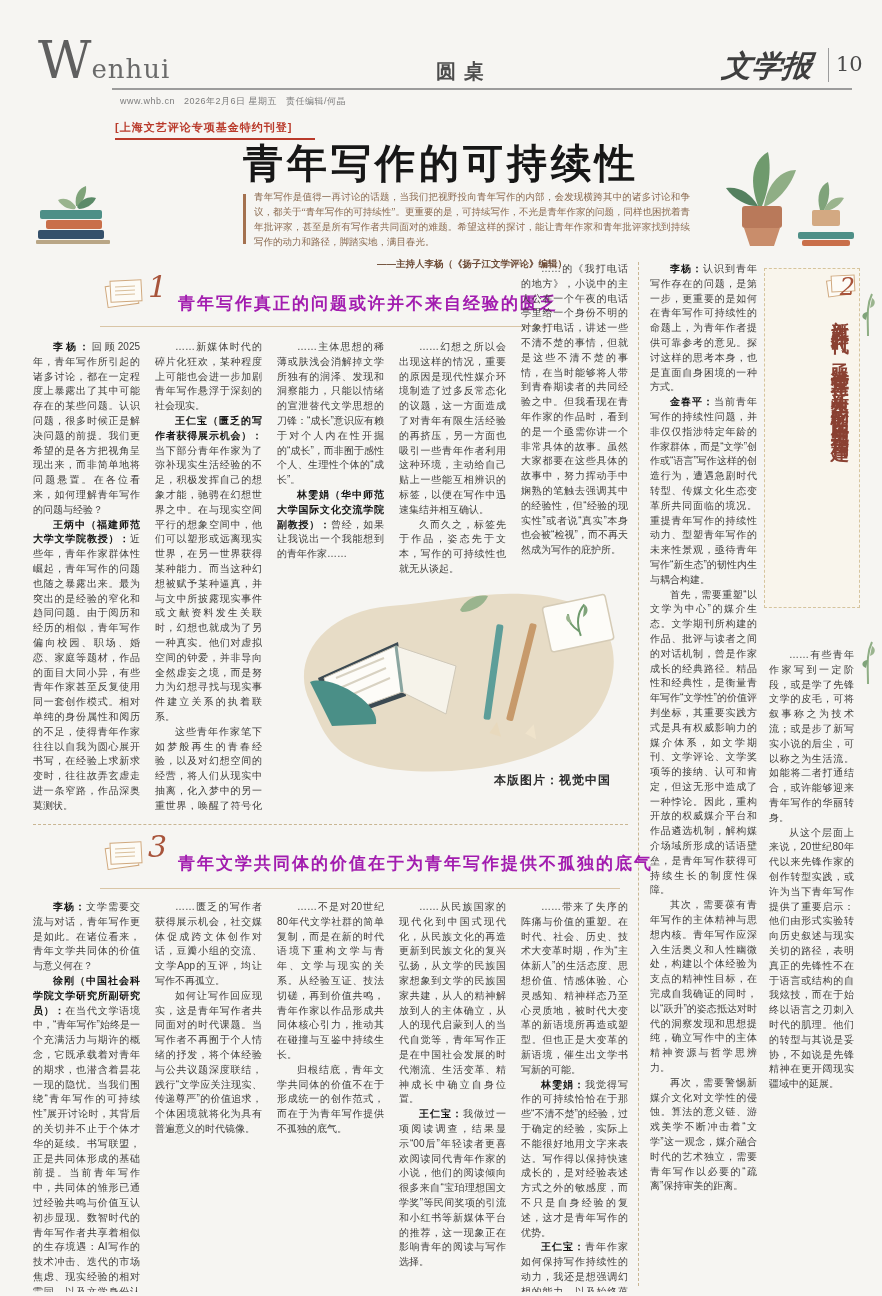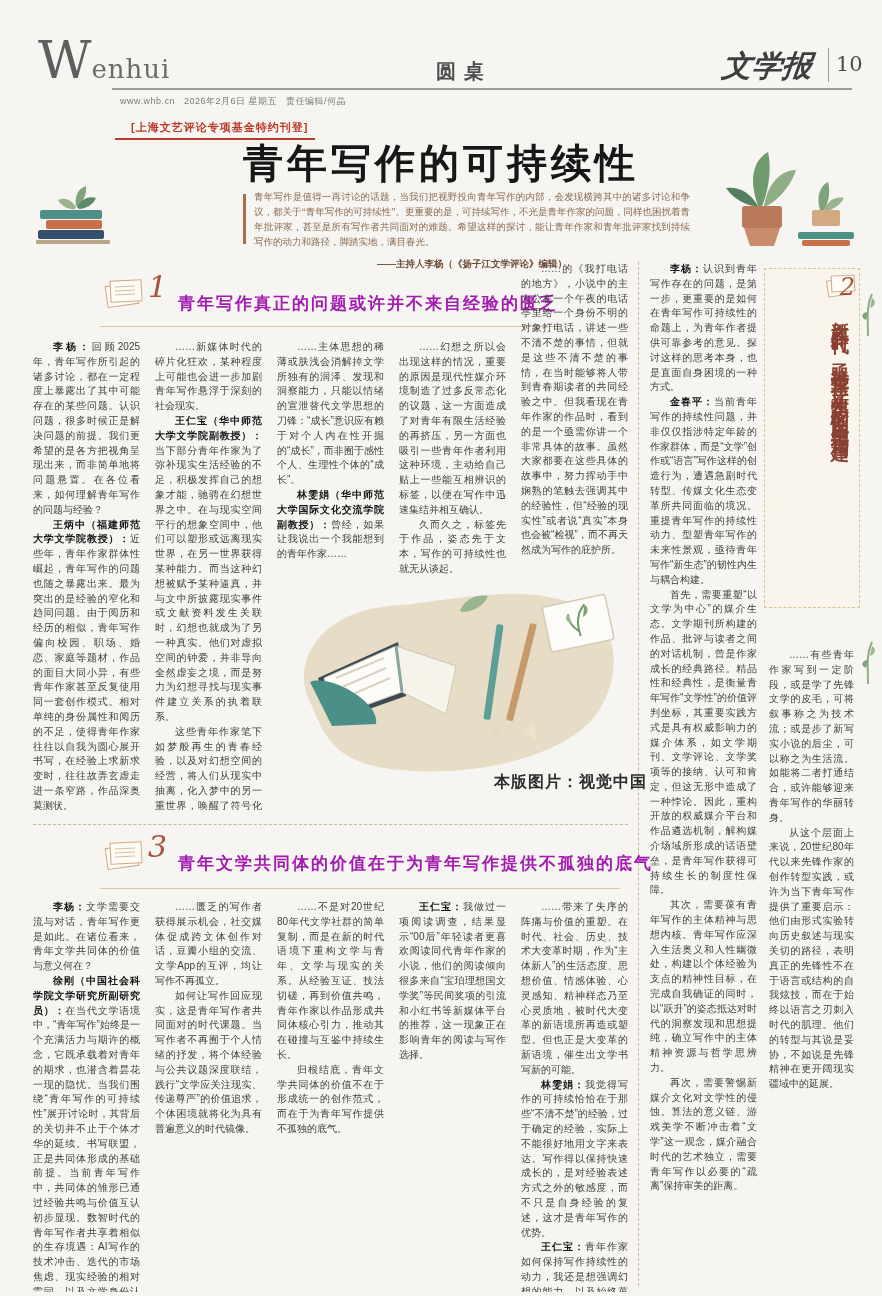--- a/index.html
+++ b/index.html
@@ -9,21 +9,21 @@
   
   .logo-w{font-family:"DejaVu Serif",serif;font-size:52px;color:#5f5f5f;line-height:1;}
   .logo-rest{font-family:"DejaVu Serif",serif;font-size:26px;color:#6a6a6a;letter-spacing:1px;}
   .hdr-info{font-size:9px;color:#7c7c7c;letter-spacing:.5px;}
   .hdr-line{background:#9c9c9c;height:2px;}
   .roundtable{font-size:20px;color:#4c4c4c;letter-spacing:8px;font-weight:bold;}
   .masthead{font-family:"DejaVu Serif",serif;font-style:italic;font-weight:bold;font-size:30px;color:#3e3e3e;transform:skewX(-6deg);}
   .pageno{font-family:"DejaVu Serif",serif;font-size:21px;color:#4a4a4a;}
   .vline{width:1px;background:#9c9c9c;}
   
-  .red-label{font-size:11px;font-weight:bold;color:#b93a2b;letter-spacing:1px;margin-left:16px;}
+  .red-label{font-size:11px;font-weight:bold;color:#b93a2b;letter-spacing:1px;}
   .red-bar{height:2px;background:#b93a2b;margin-top:3px;}
   .main-title{font-size:40px;font-weight:900;color:#171717;letter-spacing:4px;text-align:center;}
   .intro{font-size:9.5px;line-height:15px;color:#8a6a50;text-align:justify;font-family:"Liberation Serif",serif;}
   .intro-bar{width:3px;background:#a4714f;}
   .byline{font-size:9.5px;font-weight:bold;color:#6d4b36;text-align:center;margin-top:8px;}
   
   .sec-head{font-size:17px;font-weight:bold;color:#a21caf;letter-spacing:2px;}
   .sec-rule{height:1px;background:#d9c5a6;}
   .sheet{position:relative;width:40px;height:32px;}
   .sheet i{position:absolute;display:block;background:#fdfbf6;border:1px solid #cfa87e;}
@@ -34,21 +34,21 @@
   
   .col{position:absolute;overflow:hidden;font-size:10px;line-height:14.8px;text-align:justify;}
   .para{margin:0;text-indent:2em;}
   .spk{color:#161616;}
   .dash-v{position:absolute;border-left:1px dashed #c9b693;width:0;}
   .dash-h{position:absolute;border-top:1px dashed #c9b693;height:0;}
   
   .side-box{position:absolute;background:#f9f5ec;border:1px dashed #d6c49d;}
   .vert-title{writing-mode:vertical-rl;font-size:18px;font-weight:bold;color:#8a4132;letter-spacing:4px;line-height:26px;}
   
-  .caption{font-size:16px;font-weight:bold;color:#2d2d2d;letter-spacing:1px;}
+  .caption{font-size:12px;font-weight:bold;color:#2d2d2d;letter-spacing:1px;}
 </style>
 </head>
 <body>
 
 <div id="page">
 
   <div class="abs" style="left:38px;top:34px;">
     <span class="logo-w">W</span><span class="logo-rest">enhui</span>
   </div>
   <div class="abs hdr-line" style="left:112px;top:88px;width:740px;"></div>
@@ -124,21 +124,21 @@
   <div class="abs sec-rule" style="left:100px;top:326px;width:460px;"></div>
 
   <div class="col" style="left:33px;top:340px;width:107px;height:470px;">
 
   <p class="para"><b class="spk">李杨：</b><span>回顾2025年，青年写作所引起的诸多讨论，都在一定程度上暴露出了其中可能存在的某些问题。认识问题，很多时候正是解决问题的前提。我们更希望的是各方把视角呈现出来，而非简单地将问题悬置。在各位看来，如何理解青年写作的问题与经验？</span></p>
       <p class="para"><b class="spk">王炳中（福建师范大学文学院教授）：</b><span>近些年，青年作家群体性崛起，青年写作的问题也随之暴露出来。最为突出的是经验的窄化和趋同问题。由于阅历和经历的相似，青年写作偏向校园、职场、婚恋、家庭等题材，作品的面目大同小异，有些青年作家甚至反复使用同一套创作模式。相对单纯的身份属性和阅历的不足，使得青年作家往往以自我为圆心展开书写，在经验上求新求变时，往往故弄玄虚走进一条窄路，作品深奥莫测状。</span></p>
     </div>
   <div class="col" style="left:155px;top:340px;width:107px;height:470px;">
 
   <p class="para"><span>……新媒体时代的碎片化狂欢，某种程度上可能也会进一步加剧青年写作悬浮于深刻的社会现实。</span></p>
-      <p class="para"><b class="spk">王仁宝（华中师范大学文学院副教授）：</b><span>当下部分青年作家为了弥补现实生活经验的不足，积极发挥自己的想象才能，驰骋在幻想世界之中。在与现实空间平行的想象空间中，他们可以塑形或远离现实世界，在另一世界获得某种能力。而当这种幻想被赋予某种逼真，并与文中所披露现实事件或文献资料发生关联时，幻想也就成为了另一种真实。他们对虚拟空间的钟爱，并非导向全然虚妄之境，而是努力为幻想寻找与现实事件建立关系的执着联系。</span></p>
+      <p class="para"><b class="spk">王仁宝（匮乏的写作者获得展示机会）：</b><span>当下部分青年作家为了弥补现实生活经验的不足，积极发挥自己的想象才能，驰骋在幻想世界之中。在与现实空间平行的想象空间中，他们可以塑形或远离现实世界，在另一世界获得某种能力。而当这种幻想被赋予某种逼真，并与文中所披露现实事件或文献资料发生关联时，幻想也就成为了另一种真实。他们对虚拟空间的钟爱，并非导向全然虚妄之境，而是努力为幻想寻找与现实事件建立关系的执着联系。</span></p>
       <p class="para"><span>这些青年作家笔下如梦般再生的青春经验，以及对幻想空间的经营，将人们从现实中抽离，化入梦中的另一重世界，唤醒了符号化生存中的诗意与自由。</span></p>
     </div>
   <div class="col" style="left:277px;top:340px;width:107px;height:240px;">
 
   <p class="para"><span>……主体思想的稀薄或肤浅会消解掉文学所独有的润泽、发现和洞察能力，只能以情绪的宣泄替代文学思想的刀锋：“成长”意识应有赖于对个人内在性开掘的“成长”，而非囿于感性个人、生理性个体的“成长”。</span></p>
       <p class="para"><b class="spk">林雯娟（华中师范大学国际文化交流学院副教授）：</b><span>曾经，如果让我说出一个我能想到的青年作家……</span></p>
     </div>
   <div class="col" style="left:399px;top:340px;width:107px;height:240px;">
 
   <p class="para"><span>……幻想之所以会出现这样的情况，重要的原因是现代性媒介环境制造了过多反常态化的议题，这一方面造成了对青年有限生活经验的再挤压，另一方面也吸引一些青年作者利用这种环境，主动给自己贴上一些能互相辨识的标签，以便在写作中迅速集结并相互确认。</span></p>
@@ -200,20 +200,21 @@
   <p class="para"><span>……匮乏的写作者获得展示机会，社交媒体促成跨文体创作对话，豆瓣小组的交流、文学App的互评，均让写作不再孤立。</span></p>
       <p class="para"><span>如何让写作回应现实，这是青年写作者共同面对的时代课题。当写作者不再囿于个人情绪的抒发，将个体经验与公共议题深度联结，践行“文学应关注现实、传递尊严”的价值追求，个体困境就将化为具有普遍意义的时代镜像。</span></p>
     </div>
   <div class="col" style="left:277px;top:900px;width:107px;height:392px;">
 
   <p class="para"><span>……不是对20世纪80年代文学社群的简单复制，而是在新的时代语境下重构文学与青年、文学与现实的关系。从经验互证、技法切磋，再到价值共鸣，青年作家以作品形成共同体核心引力，推动其在碰撞与互鉴中持续生长。</span></p>
       <p class="para"><span>归根结底，青年文学共同体的价值不在于形成统一的创作范式，而在于为青年写作提供不孤独的底气。</span></p>
     </div>
   <div class="col" style="left:399px;top:900px;width:107px;height:392px;">
 
+  <p class="para"><span>……从民族国家的现代化到中国式现代化，从民族文化的再造更新到民族文化的复兴弘扬，从文学的民族国家想象到文学的民族国家共建，从人的精神解放到人的主体确立，从人的现代启蒙到人的当代自觉等，青年写作正是在中国社会发展的时代潮流、生活变革、精神成长中确立自身位置。</span></p>
       <p class="para"><b class="spk">王仁宝：</b><span>我做过一项阅读调查，结果显示“00后”年轻读者更喜欢阅读同代青年作家的小说，他们的阅读倾向很多来自“宝珀理想国文学奖”等民间奖项的引流和小红书等新媒体平台的推荐，这一现象正在影响青年的阅读与写作选择。</span></p>
     </div>
   <div class="col" style="left:521px;top:900px;width:107px;height:392px;">
 
   <p class="para"><span>……带来了失序的阵痛与价值的重塑。在时代、社会、历史、技术大变革时期，作为“主体新人”的生活态度、思想价值、情感体验、心灵感知、精神样态乃至心灵质地，被时代大变革的新语境所再造或塑型。但也正是大变革的新语境，催生出文学书写新的可能。</span></p>
       <p class="para"><b class="spk">林雯娟：</b><span>我觉得写作的可持续恰恰在于那些“不清不楚”的经验，过于确定的经验，实际上不能很好地用文字来表达。写作得以保持快速成长的，是对经验表述方式之外的敏感度，而不只是自身经验的复述，这才是青年写作的优势。</span></p>
       <p class="para"><b class="spk">王仁宝：</b><span>青年作家如何保持写作持续性的动力，我还是想强调幻想的能力，以及始终葆有对世界的好奇心。</span></p>
     </div>
 
   <div class="col" style="left:650px;top:262px;width:107px;height:1026px;">

